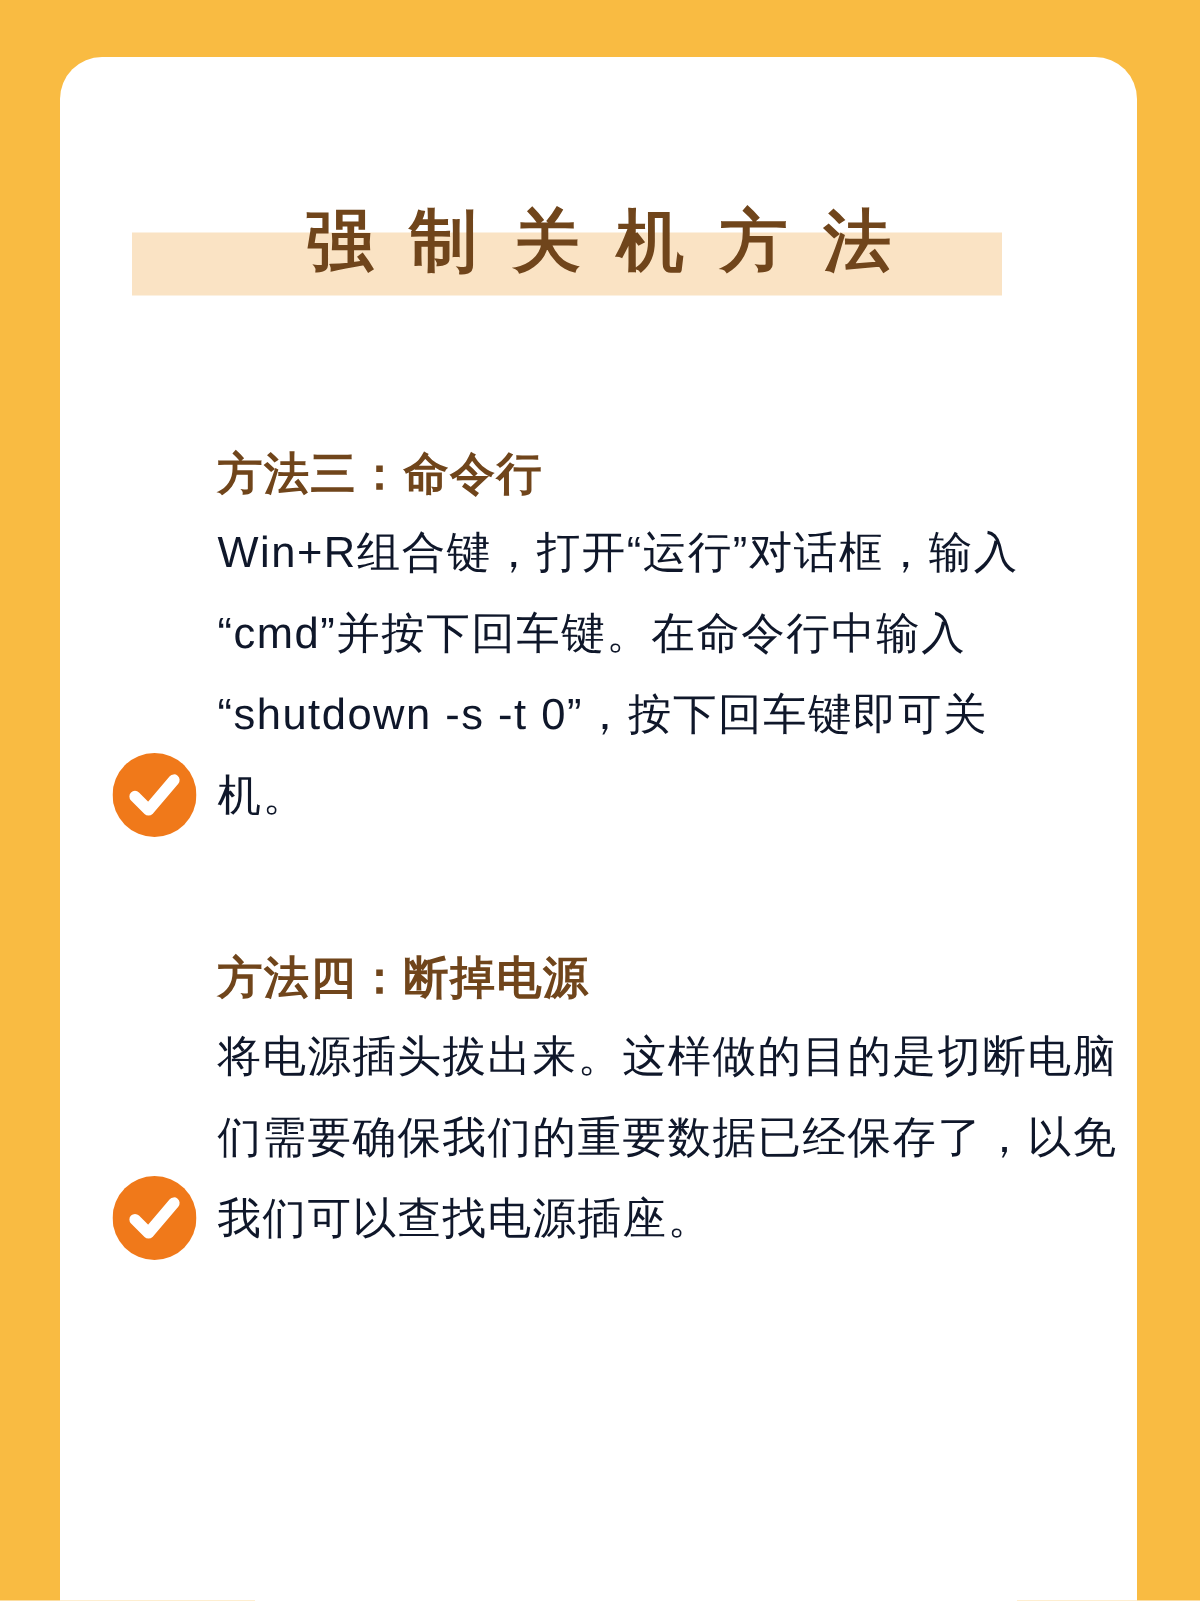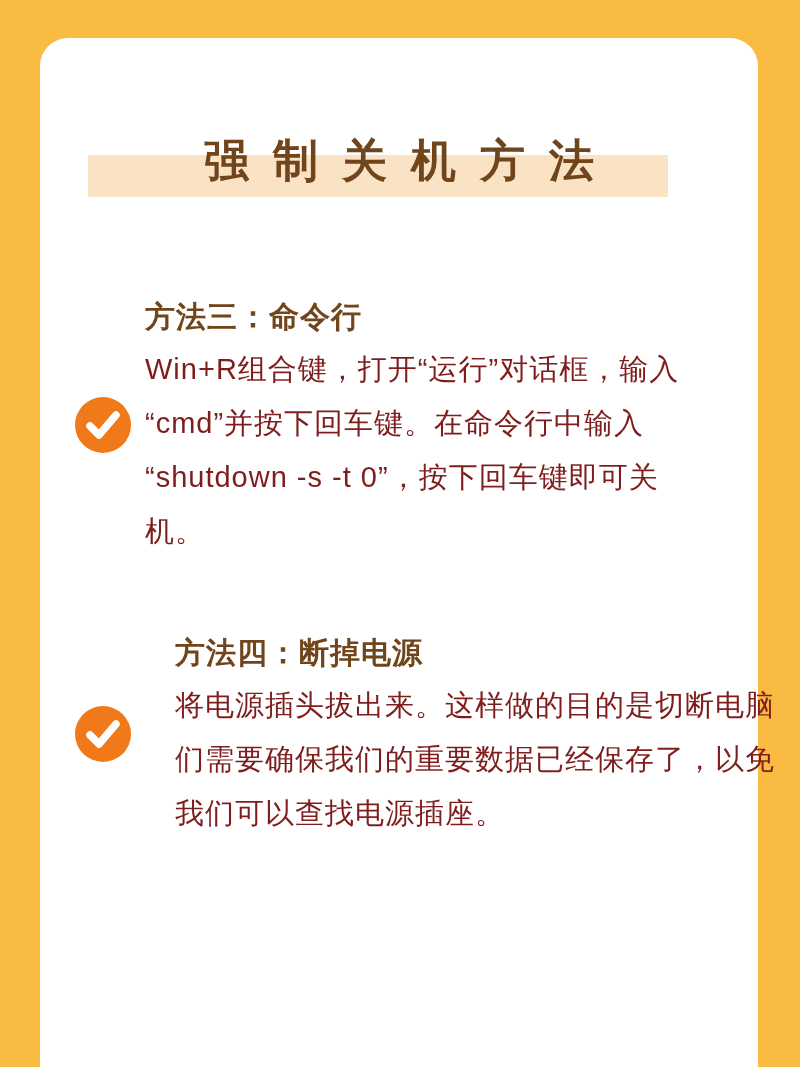--- a/index.html
+++ b/index.html
@@ -42,44 +42,44 @@
     font-size: 45px;
     font-weight: bold;
     line-height: 45px;
     letter-spacing: 24px;
     padding-left: 24px;
     color: #70451B;
     white-space: nowrap;
   }
   .section {
     display: flex;
-    align-items: center;
+    align-items: flex-end;
     padding-left: 35px;
     padding-right: 40px;
   }
   .section.first { margin-top: 95px; }
-  .section.second { margin-top: 70px; gap: 30px; }
+  .section.second { margin-top: 70px; }
   .check-badge {
     width: 56px;
     height: 56px;
     flex: none;
     margin-right: 14px;
   }
   .sec-text { min-width: 0; }
   .sec-heading {
     font-size: 30px;
     font-weight: bold;
     line-height: 50px;
     color: #70451B;
     letter-spacing: 1px;
   }
   .body-line {
     font-size: 29px;
     line-height: 54px;
-    color: #7f1d1d;
+    color: #0f172a;
     letter-spacing: 1px;
     white-space: nowrap;
   }
 </style>
 </head>
 <body>
 
 <div class="card">
 
   <div class="title-area">

